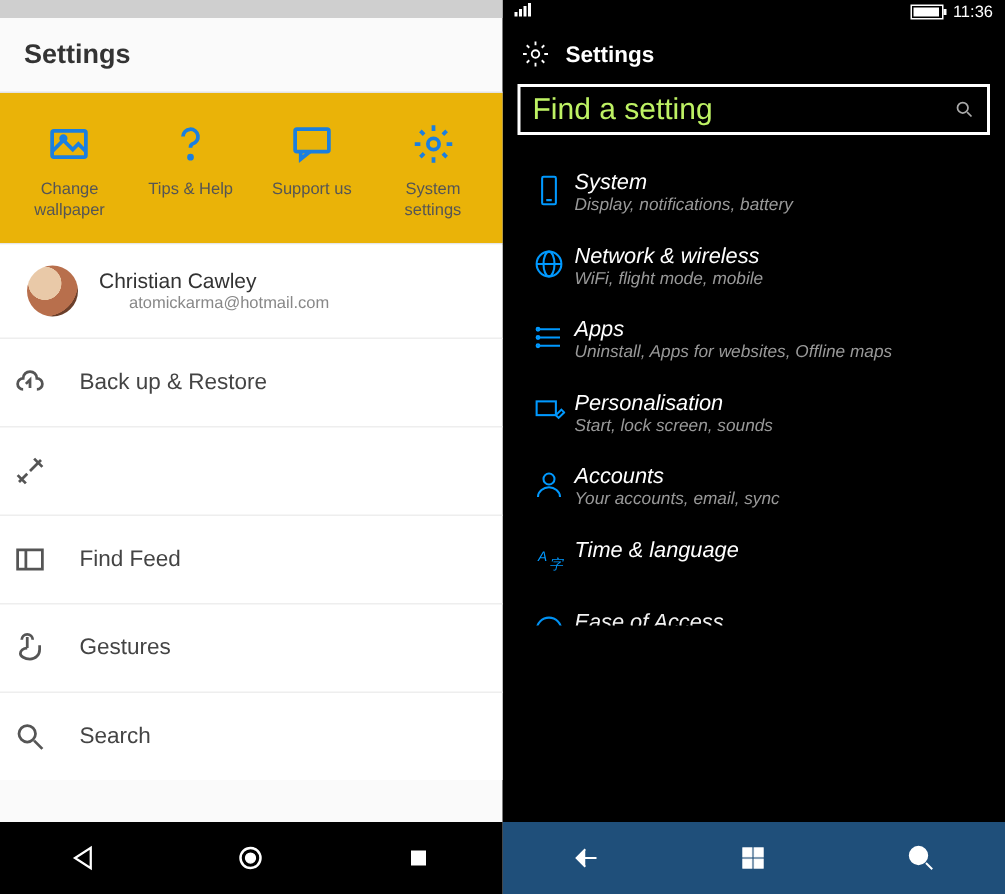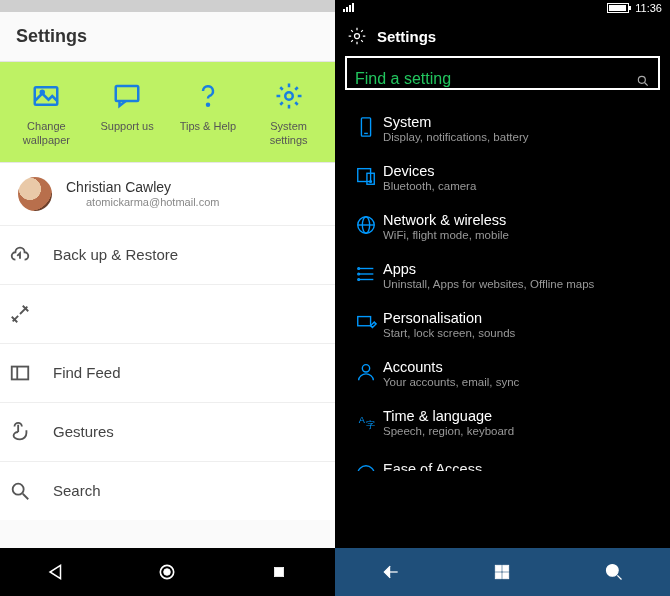--- a/index.html
+++ b/index.html
@@ -28,21 +28,21 @@
     padding: 14px 16px;
     font-weight: 700;
     font-size: 18px;
     color: #333;
     border-bottom: 1px solid #e4e4e4;
   }
   .quickrow {
     display: flex;
     justify-content: space-around;
     padding: 16px 6px 14px;
-    background: #bef264;
+    background: #eab308;
   }
   .quick {
     width: 72px;
     display: flex;
     flex-direction: column;
     align-items: center;
     text-align: center;
     color: #555;
     font-size: 11px;
     cursor: pointer;
@@ -122,27 +122,27 @@
   .rheader {
     display:flex; align-items:center; padding: 8px 12px 10px;
   }
   .rheader .hicon { width:20px; height:20px; margin-right:10px; }
   .rheader .hicon svg { stroke:#fff; fill:none; stroke-width:1.5; width:20px; height:20px;}
   .rheader .htitle { font-size:15px; font-weight:600; }
   .searchbox {
     margin: 0 10px 14px;
     border: 2px solid #fff;
     height: 34px;
-    display:flex; align-items:flex-end; padding: 0 8px;
-    color:#22c55e; font-size:16px;
+    display:flex; align-items:center; padding: 0 8px;
+    color:#bef264; font-size:20px;
     cursor:text;
   }
   .searchbox .ph { flex:1; }
   .searchbox svg { width:14px; height:14px; stroke:#aaa; fill:none; stroke-width:2;}
-  .cats { flex:1; overflow:hidden; }
+  .cats { flex:1; overflow:hidden;font-style:italic; }
   .cat {
     display:flex; padding: 10px 14px; cursor:pointer;
   }
   .cat .ci {
     width: 34px; display:flex; align-items:flex-start; justify-content:center; padding-top:2px;
   }
   .cat .ci svg { width:22px; height:22px; stroke:#0099ff; fill:none; stroke-width:1.5;}
   .cat .ct { flex:1; }
   .cat .ct .cname { font-size:14.5px; color:#fff; }
   .cat .ct .cdesc { font-size:11.5px; color:#999; margin-top:1px;}
@@ -170,34 +170,34 @@
             <rect x="3" y="5" width="18" height="14" rx="1"></rect>
             <polyline points="3,16 9,10 14,15 17,12 21,16"></polyline>
             <circle cx="9" cy="9" r="1.2" fill="#1a7fe0"></circle>
           </svg>
         </div>
       <span>Change wallpaper</span>
     </div>
     <div class="quick">
       <div class="qi">
           <svg viewBox="0 0 24 24">
+            <path d="M8,8 a4,4 0 1 1 5,4 c-1,0.5 -1,1 -1,2"></path>
+            <circle cx="12" cy="19" r="0.8" fill="#1a7fe0"></circle>
+          </svg>
+        </div>
+      <span>Tips &amp; Help</span>
+    </div>
+    <div class="quick">
+      <div class="qi">
+          <svg viewBox="0 0 24 24">
             <rect x="3" y="4" width="18" height="12" rx="1"></rect>
             <polyline points="6,16 6,20 11,16"></polyline>
           </svg>
         </div>
       <span>Support us</span>
-    </div>
-    <div class="quick">
-      <div class="qi">
-          <svg viewBox="0 0 24 24">
-            <path d="M8,8 a4,4 0 1 1 5,4 c-1,0.5 -1,1 -1,2"></path>
-            <circle cx="12" cy="19" r="0.8" fill="#1a7fe0"></circle>
-          </svg>
-        </div>
-      <span>Tips &amp; Help</span>
     </div>
     <div class="quick">
       <div class="qi">
           <svg viewBox="0 0 24 24">
             <circle cx="12" cy="12" r="3"></circle>
             <path d="M12,2 v3 M12,19 v3 M2,12 h3 M19,12 h3 M5,5 l2,2 M17,17 l2,2 M19,5 l-2,2 M5,19 l2,-2"></path>
           </svg>
         </div>
       <span>System settings</span>
     </div>
@@ -315,33 +315,20 @@
           </svg>
         </div>
       <div class="ct">
           <div class="cname">System</div>
           <div class="cdesc">Display, notifications, battery</div>
         </div>
     </div>
     <div class="cat">
       <div class="ci">
           <svg viewBox="0 0 24 24">
-            <rect x="3" y="4" width="14" height="14"></rect>
-            <rect x="13" y="9" width="8" height="12"></rect>
-            <circle cx="17" cy="18" r="1"></circle>
-          </svg>
-        </div>
-      <div class="ct">
-          <div class="cname">Devices</div>
-          <div class="cdesc">Bluetooth, camera</div>
-        </div>
-    </div>
-    <div class="cat">
-      <div class="ci">
-          <svg viewBox="0 0 24 24">
             <circle cx="12" cy="12" r="9"></circle>
             <ellipse cx="12" cy="12" rx="4" ry="9"></ellipse>
             <line x1="3" y1="12" x2="21" y2="12"></line>
           </svg>
         </div>
       <div class="ct">
           <div class="cname">Network &amp; wireless</div>
           <div class="cdesc">WiFi, flight mode, mobile</div>
         </div>
     </div>
@@ -387,21 +374,20 @@
     </div>
     <div class="cat">
       <div class="ci">
           <svg viewBox="0 0 24 24">
             <text x="4" y="14" font-size="10" fill="#0099ff" stroke="none">A</text>
             <text x="12" y="20" font-size="10" fill="#0099ff" stroke="none">字</text>
           </svg>
         </div>
       <div class="ct">
           <div class="cname">Time &amp; language</div>
-          <div class="cdesc">Speech, region, keyboard</div>
         </div>
     </div>
     <div class="cat cutrow">
       <div class="ci">
           <svg viewBox="0 0 24 24">
             <circle cx="12" cy="12" r="9"></circle>
           </svg>
         </div>
       <div class="ct">
           <div class="cname">Ease of Access</div>

